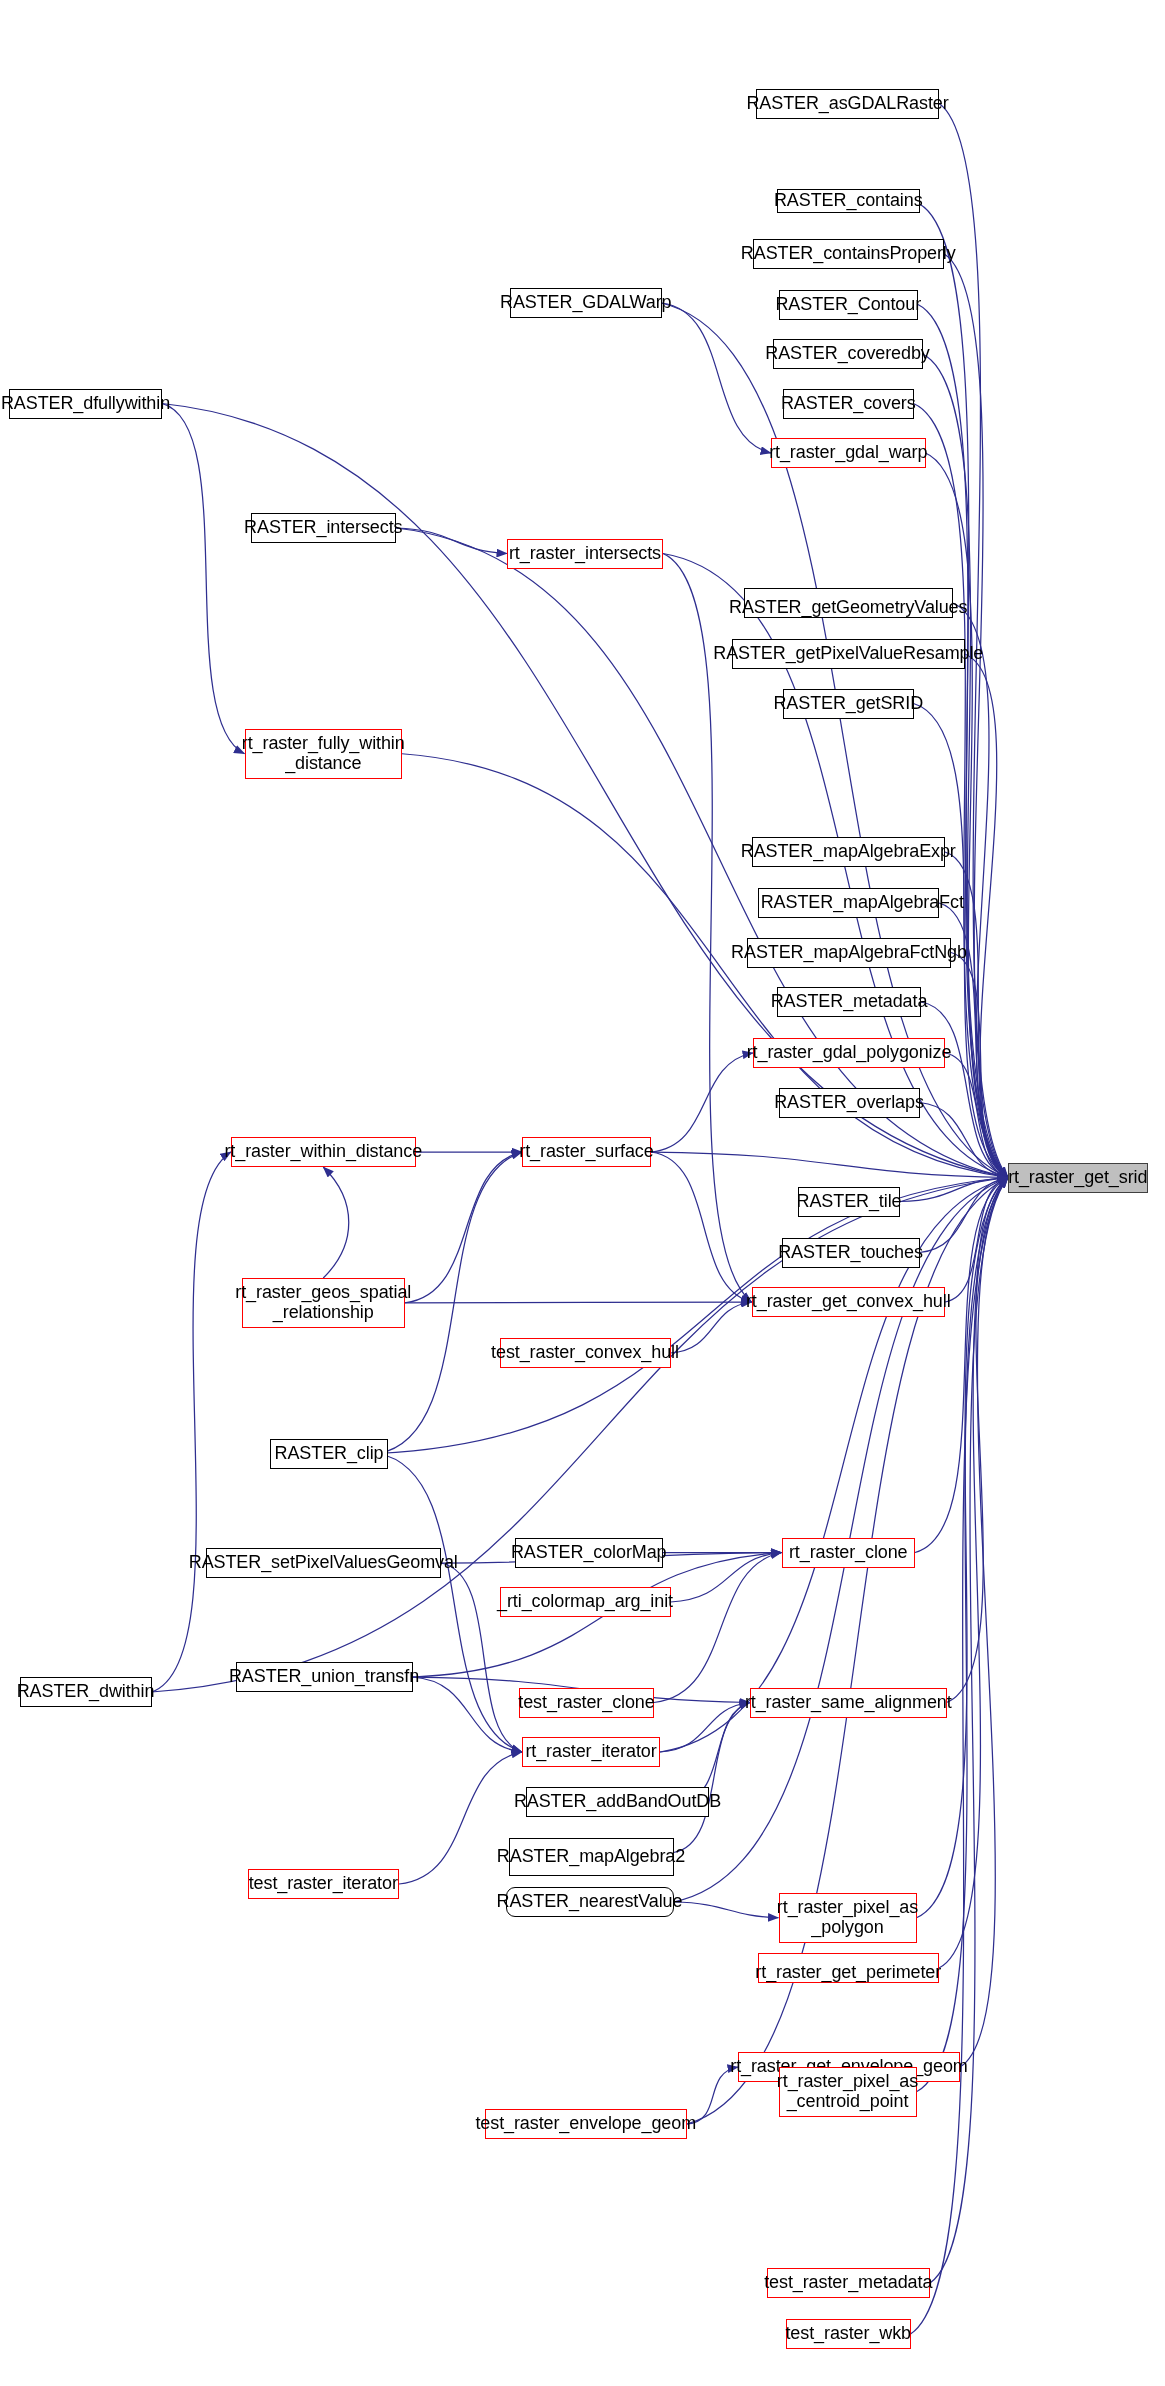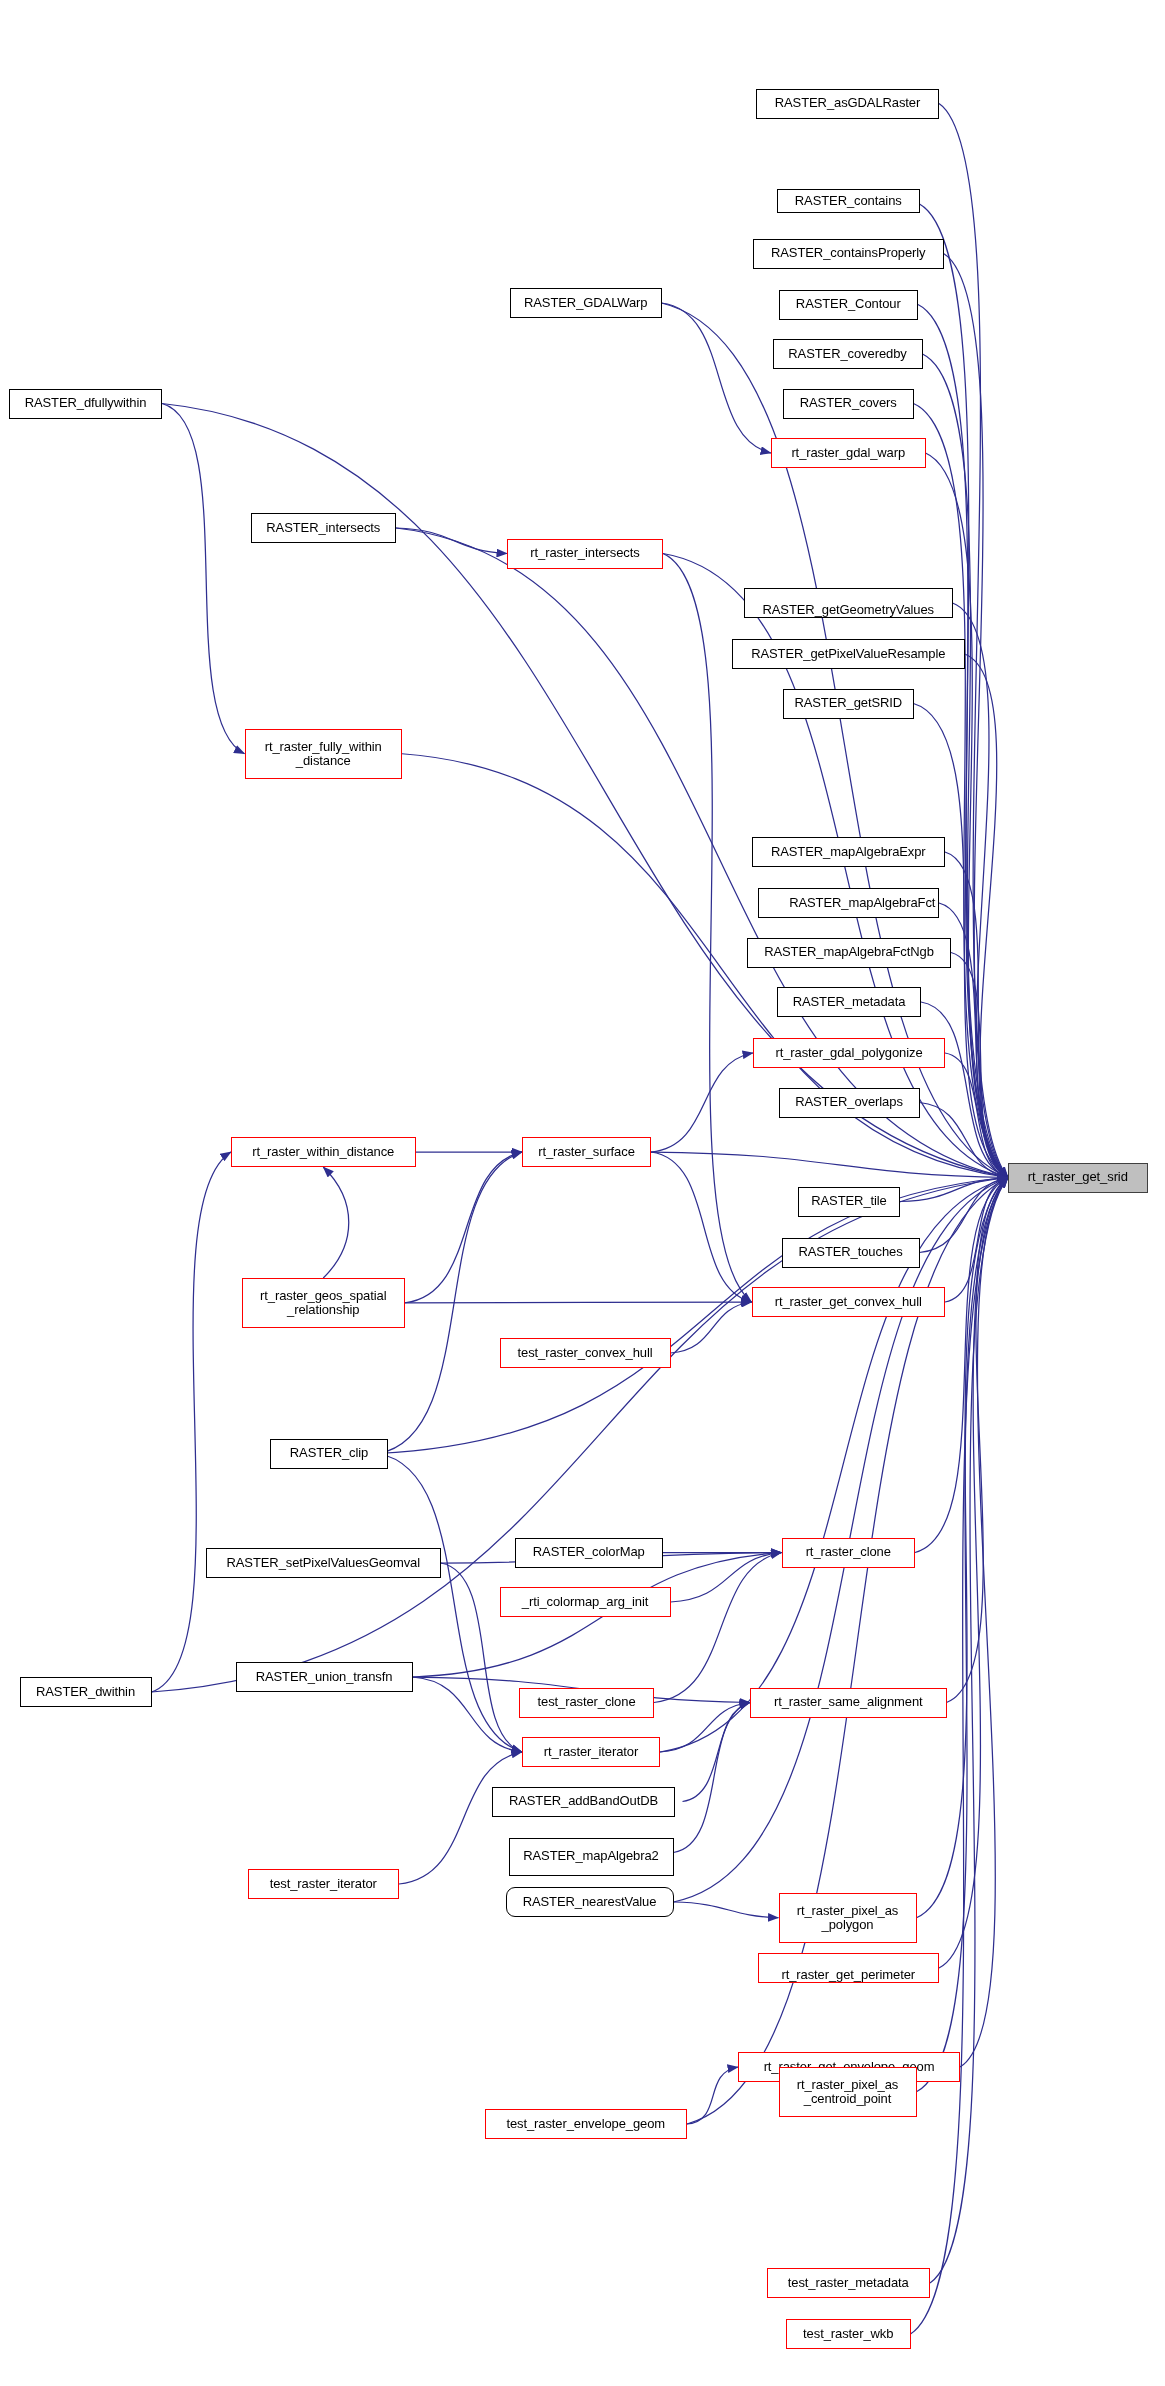--- a/index.html
+++ b/index.html
@@ -27,21 +27,21 @@
   }
   .node {
     position: absolute;
     box-sizing: border-box;
     background: #ffffff;
     border: 1px solid #000000;
     display: flex;
     align-items: center;
     justify-content: center;
     text-align: center;
-    font-size: 13px;
+    font-size: 18px;
     line-height: 1.08;
     color: #000000;
     white-space: pre;
     letter-spacing: -0.1px;
   }
   .node.red {
     border-color: #ff0000;
   }
   .node.target {
     background: #bfbfbf;
@@ -163,21 +163,21 @@
     <div class="node red" style="left: 499.5px; top: 1338px; width: 171px; height: 30px;"><span class="node-label">test_raster_convex_hull</span></div>
     <div class="node" style="left: 270px; top: 1438.5px; width: 118px; height: 30px;"><span class="node-label">RASTER_clip</span></div>
     <div class="node" style="left: 514.5px; top: 1537.5px; width: 148.5px; height: 30px;"><span class="node-label">RASTER_colorMap</span></div>
     <div class="node red" style="left: 781.5px; top: 1537.5px; width: 133.5px; height: 30px;"><span class="node-label">rt_raster_clone</span></div>
     <div class="node" style="left: 205.5px; top: 1548px; width: 235.5px; height: 30px;"><span class="node-label">RASTER_setPixelValuesGeomval</span></div>
     <div class="node red" style="left: 499.5px; top: 1587px; width: 171px; height: 30px;"><span class="node-label">_rti_colormap_arg_init</span></div>
     <div class="node" style="left: 235.5px; top: 1662px; width: 177px; height: 30px;"><span class="node-label">RASTER_union_transfn</span></div>
     <div class="node red" style="left: 519px; top: 1687.5px; width: 135px; height: 30px;"><span class="node-label">test_raster_clone</span></div>
     <div class="node red" style="left: 750px; top: 1687.5px; width: 196.5px; height: 30px;"><span class="node-label">rt_raster_same_alignment</span></div>
     <div class="node red" style="left: 522px; top: 1737px; width: 138px; height: 30px;"><span class="node-label">rt_raster_iterator</span></div>
-    <div class="node" style="left: 492px; top: 1786.5px; width: 183px; height: 30px;"><span class="node-label">RASTER_addBandOutDB</span></div>
+    <div class="node" style="left: 526px; top: 1786.5px; width: 183px; height: 30px;"><span class="node-label">RASTER_addBandOutDB</span></div>
     <div class="node" style="left: 508.5px; top: 1837.5px; width: 165px; height: 38px;"><span class="node-label">RASTER_mapAlgebra2</span></div>
     <div class="node" style="left: 505.5px; top: 1887px; width: 168px; height: 30px; border-radius: 9px;"><span class="node-label">RASTER_nearestValue</span></div>
     <div class="node red" style="left: 778.5px; top: 1893px; width: 138px; height: 49.5px;"><span class="node-label">rt_raster_pixel_as
 _polygon</span></div>
     <div class="node red" style="left: 247.5px; top: 1869px; width: 151.5px; height: 30px;"><span class="node-label">test_raster_iterator</span></div>
     <div class="node red" style="left: 757.5px; top: 1953px; width: 181.5px; height: 30px; align-items: flex-end;"><span class="node-label">rt_raster_get_perimeter</span></div>
     <div class="node red" style="left: 738px; top: 2052px; width: 222px; height: 30px;"><span class="node-label">rt_raster_get_envelope_geom</span></div>
     <div class="node red" style="left: 778.5px; top: 2067px; width: 138px; height: 49.5px;"><span class="node-label">rt_raster_pixel_as
 _centroid_point</span></div>
     <div class="node red" style="left: 484.5px; top: 2109px; width: 202.5px; height: 30px;"><span class="node-label">test_raster_envelope_geom</span></div>

